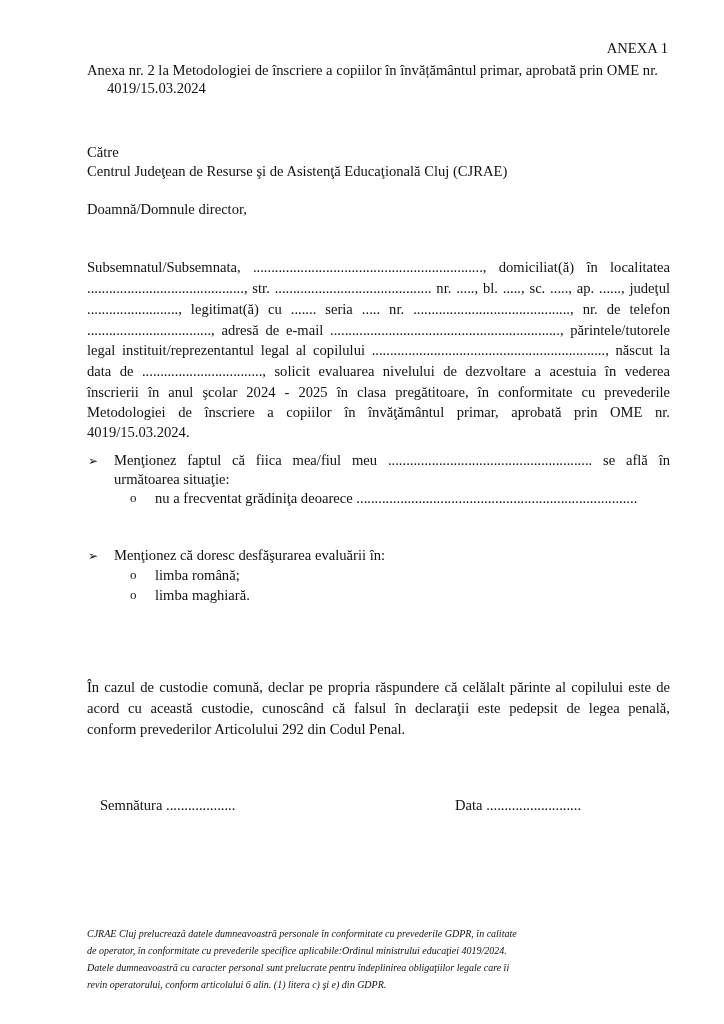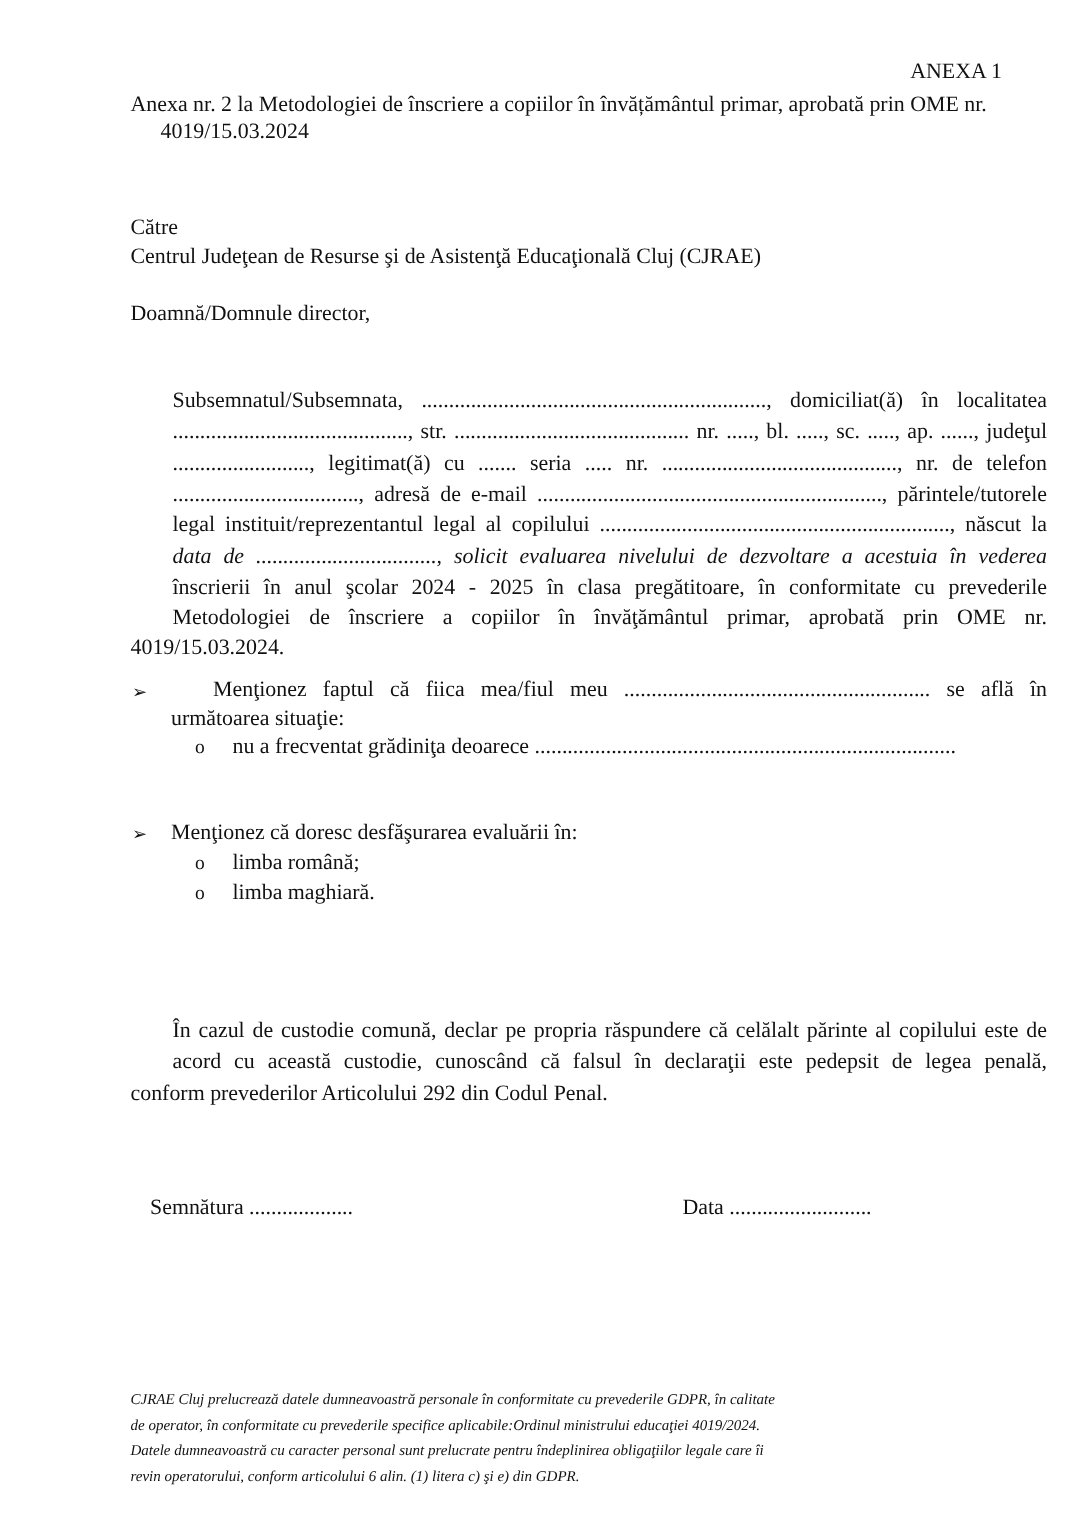--- a/index.html
+++ b/index.html
@@ -1,19 +1,19 @@
 <!DOCTYPE html>
 <html><head>
 <meta charset="utf-8">
 <style>
   html, body { margin:0; padding:0; background:#ffffff; }
   body { width:724px; height:1024px; position:relative; overflow:hidden;
          font-family:"Liberation Serif", "DejaVu Serif", serif; color:#111; font-size:14.6px; }
   .ln { position:absolute; left:87px; white-space:nowrap; line-height:18px; }
-  .just { width:583px; text-align:justify; text-align-last:justify; white-space:normal;margin-left:28px; }
+  .just { width:583px; text-align:justify; text-align-last:justify; white-space:normal; }
   .right { left:auto; right:56px; }
   .it { font-style:italic; font-size:10px; }
   .glyph { position:absolute; line-height:18px; }
 </style>
 </head>
 <body>
 
 <div class="ln right" style="top:39px;">ANEXA 1</div>
 <div class="ln" style="top:61px;">Anexa nr. 2 la Metodologiei de înscriere a copiilor în învățământul primar, aprobată prin OME nr.</div>
 <div class="ln" style="top:79px;margin-left:20px;">4019/15.03.2024</div>
@@ -21,21 +21,21 @@
 <div class="ln" style="top:143px;">Către</div>
 <div class="ln" style="top:162px;">Centrul Judeţean de Resurse şi de Asistenţă Educaţională Cluj (CJRAE)</div>
 <div class="ln" style="top:200px;">Doamnă/Domnule director,</div>
 
 <div>
   <div class="ln just" style="top:258px;">Subsemnatul/Subsemnata, ..............................................................., domiciliat(ă) în localitatea</div>
   <div class="ln just" style="top:279px;">..........................................., str. ........................................... nr. ....., bl. ....., sc. ....., ap. ......, judeţul</div>
   <div class="ln just" style="top:300px;">........................., legitimat(ă) cu ....... seria ..... nr. ..........................................., nr. de telefon</div>
   <div class="ln just" style="top:321px;">.................................., adresă de e-mail ..............................................................., părintele/tutorele</div>
   <div class="ln just" style="top:341px;">legal instituit/reprezentantul legal al copilului ................................................................, născut la</div>
-  <div class="ln just" style="top:362px;font-style:italic;">data de ................................., solicit evaluarea nivelului de dezvoltare a acestuia în vederea</div>
+  <div class="ln just" style="top:362px;">data de ................................., solicit evaluarea nivelului de dezvoltare a acestuia în vederea</div>
   <div class="ln just" style="top:383px;">înscrierii în anul şcolar 2024 - 2025 în clasa pregătitoare, în conformitate cu prevederile</div>
   <div class="ln just" style="top:403px;">Metodologiei de înscriere a copiilor în învăţământul primar, aprobată prin OME nr.</div>
   <div class="ln" style="top:423px;">4019/15.03.2024.</div>
 </div>
 
 <div>
   <span class="glyph" style="top:452px; left:88px; font-family:'DejaVu Sans',sans-serif; font-size:12px;">➢</span>
   <div class="ln just" style="top:451px; left:114px; width:556px;">Menţionez faptul că fiica mea/fiul meu ........................................................ se află în</div>
   <div class="ln" style="top:470px; left:114px;">următoarea situaţie:</div>
   <span class="glyph" style="top:489px; left:130px; font-size:13px;">o</span>

